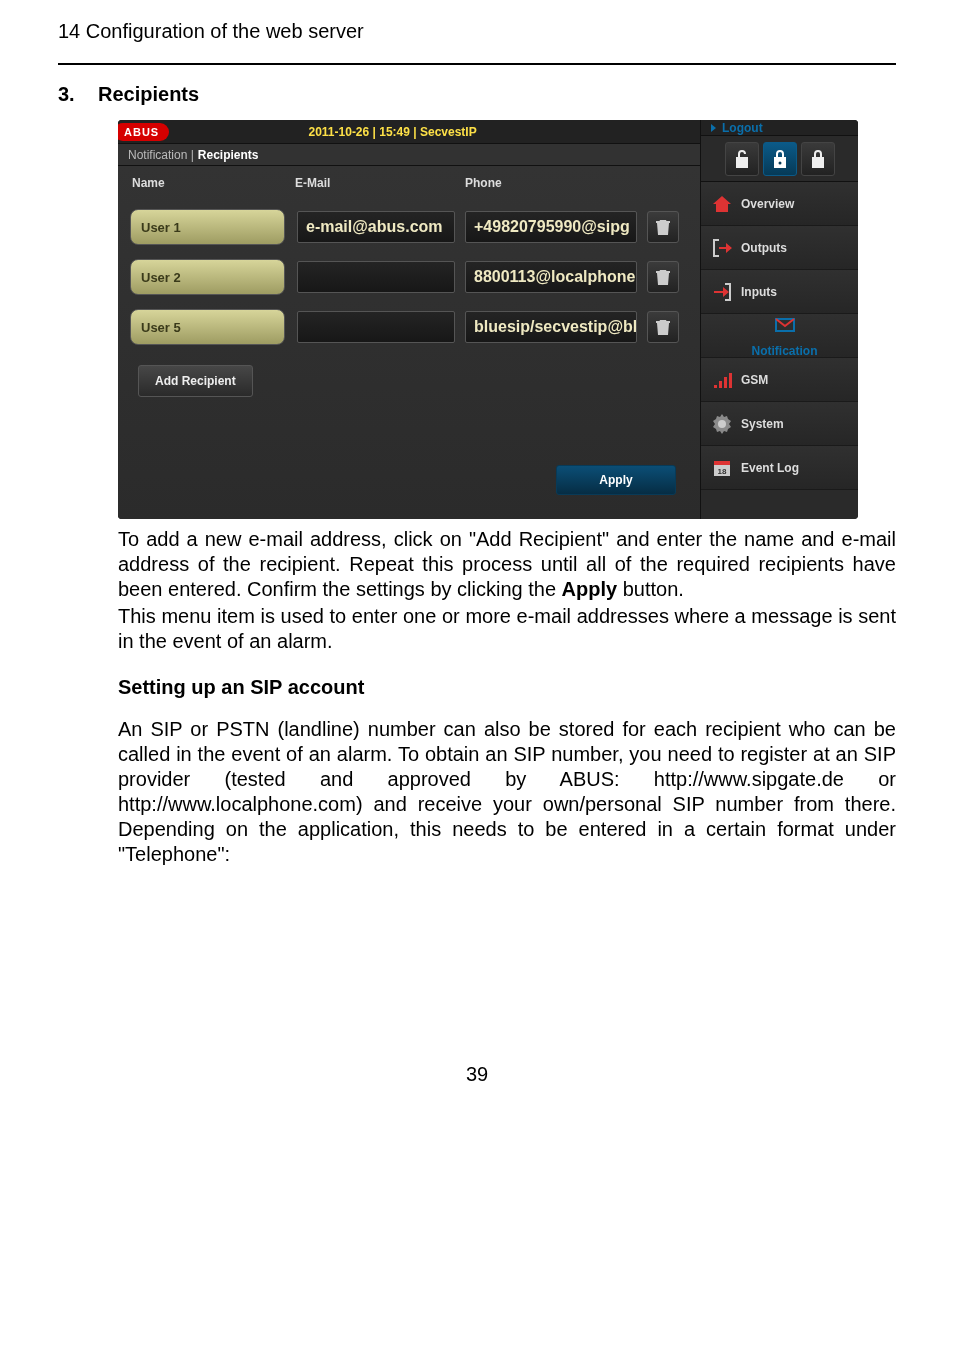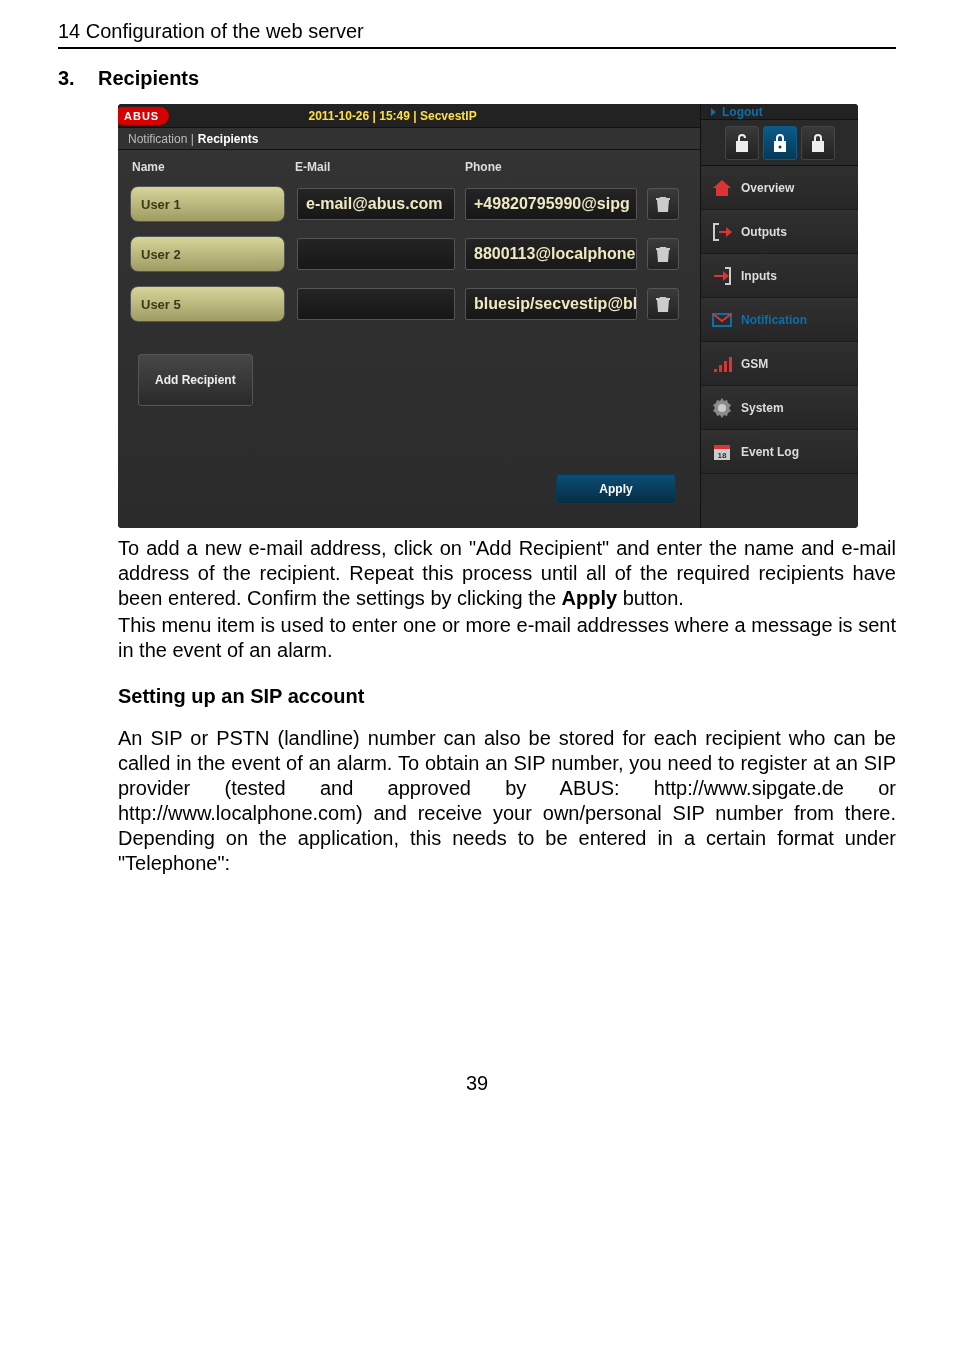--- a/index.html
+++ b/index.html
@@ -8,21 +8,21 @@
     font-size: 20px;
     color: #000;
     background: #fff;
     width: 954px;
     margin: 0 auto;
     padding: 20px 58px 40px 58px;
   }
   .header-line {
     font-size: 20px;
     border-bottom: 2px solid #000;
-    padding-bottom: 4px;
+    padding-bottom: 20px;
     margin-bottom: 18px;
   }
   .section-num-title {
     font-weight: bold;
     font-size: 20px;
     margin: 10px 0 14px 0;
   }
   .section-num-title .num { display: inline-block; width: 40px; }
   .indent-block { margin-left: 60px; }
 
@@ -113,21 +113,21 @@
   .content-area {
     padding: 10px 12px 12px 12px;
     background: linear-gradient(#333, #2b2b2b);
     flex: 1;
   }
   .col-headers {
     display: flex;
     color: #ddd;
     font-weight: bold;
     font-size: 12px;
-    margin-bottom: 12px;
+    margin-bottom: 19px;
   }
   .col-name { width: 165px; padding-left:2px;}
   .col-email { width: 170px; }
   .col-phone { flex:1; }
 
   .row {
     display: flex;
     align-items: center;
     margin-bottom: 14px;
   }
@@ -165,25 +165,25 @@
     width: 32px; height: 32px;
     background: linear-gradient(#3b3b3b,#222);
     border: 1px solid #555;
     border-radius: 3px;
     display:flex; align-items:center; justify-content:center;
   }
   .trash svg { width:16px; height:18px; }
 
   .add-btn {
     display:inline-flex; align-items:center; justify-content:center;
-    height: 52px; padding: 0 16px;
+    height: 32px; padding: 0 16px;
     background: linear-gradient(#474747,#2a2a2a);
     border:1px solid #555; border-radius:3px;
     color:#eee; font-weight:bold; font-size:12px;
-    margin-top: 18px; margin-left: 8px;
+    margin-top: 6px; margin-left: 8px;
   }
   .apply-row {
     display:flex; justify-content:flex-end; padding: 0 12px 12px 0;
     margin-top: 68px;
   }
   .apply-btn {
     display:inline-flex; align-items:center; justify-content:center;
     width: 120px; height: 30px;
     background: linear-gradient(#0b4e76,#062d44);
     border:1px solid #083a57; border-radius:3px;
@@ -206,21 +206,21 @@
   .lockbox.sel { background: linear-gradient(#0b5a88,#063a57); border-color:#0b5a88;}
   .lockbox svg { width:20px; height:22px;}
   .nav-item {
     height: 44px;
     display:flex; align-items:center; gap:8px;
     padding-left: 10px;
     color:#ddd; font-weight:bold; font-size:12px;
     border-bottom:1px solid #1a1a1a;
     background: linear-gradient(#303030,#262626);
   }
-  .nav-item.active { color:#0a6fab; }
+  .nav-item.active { color:#0a6fab;flex-direction:column; }
   .nav-icon { width:22px; height:22px; display:flex; align-items:center; justify-content:center;}
 
   
   .para { margin: 6px 0 0 0; text-align: justify; line-height: 1.25; }
   .para.first { margin-top: 2px;}
   .subhead { font-weight: bold; margin: 22px 0 18px 0; }
   .page-num { text-align: center; margin-top: 200px; font-size: 20px;}
 </style>
 </head>
 <body>

